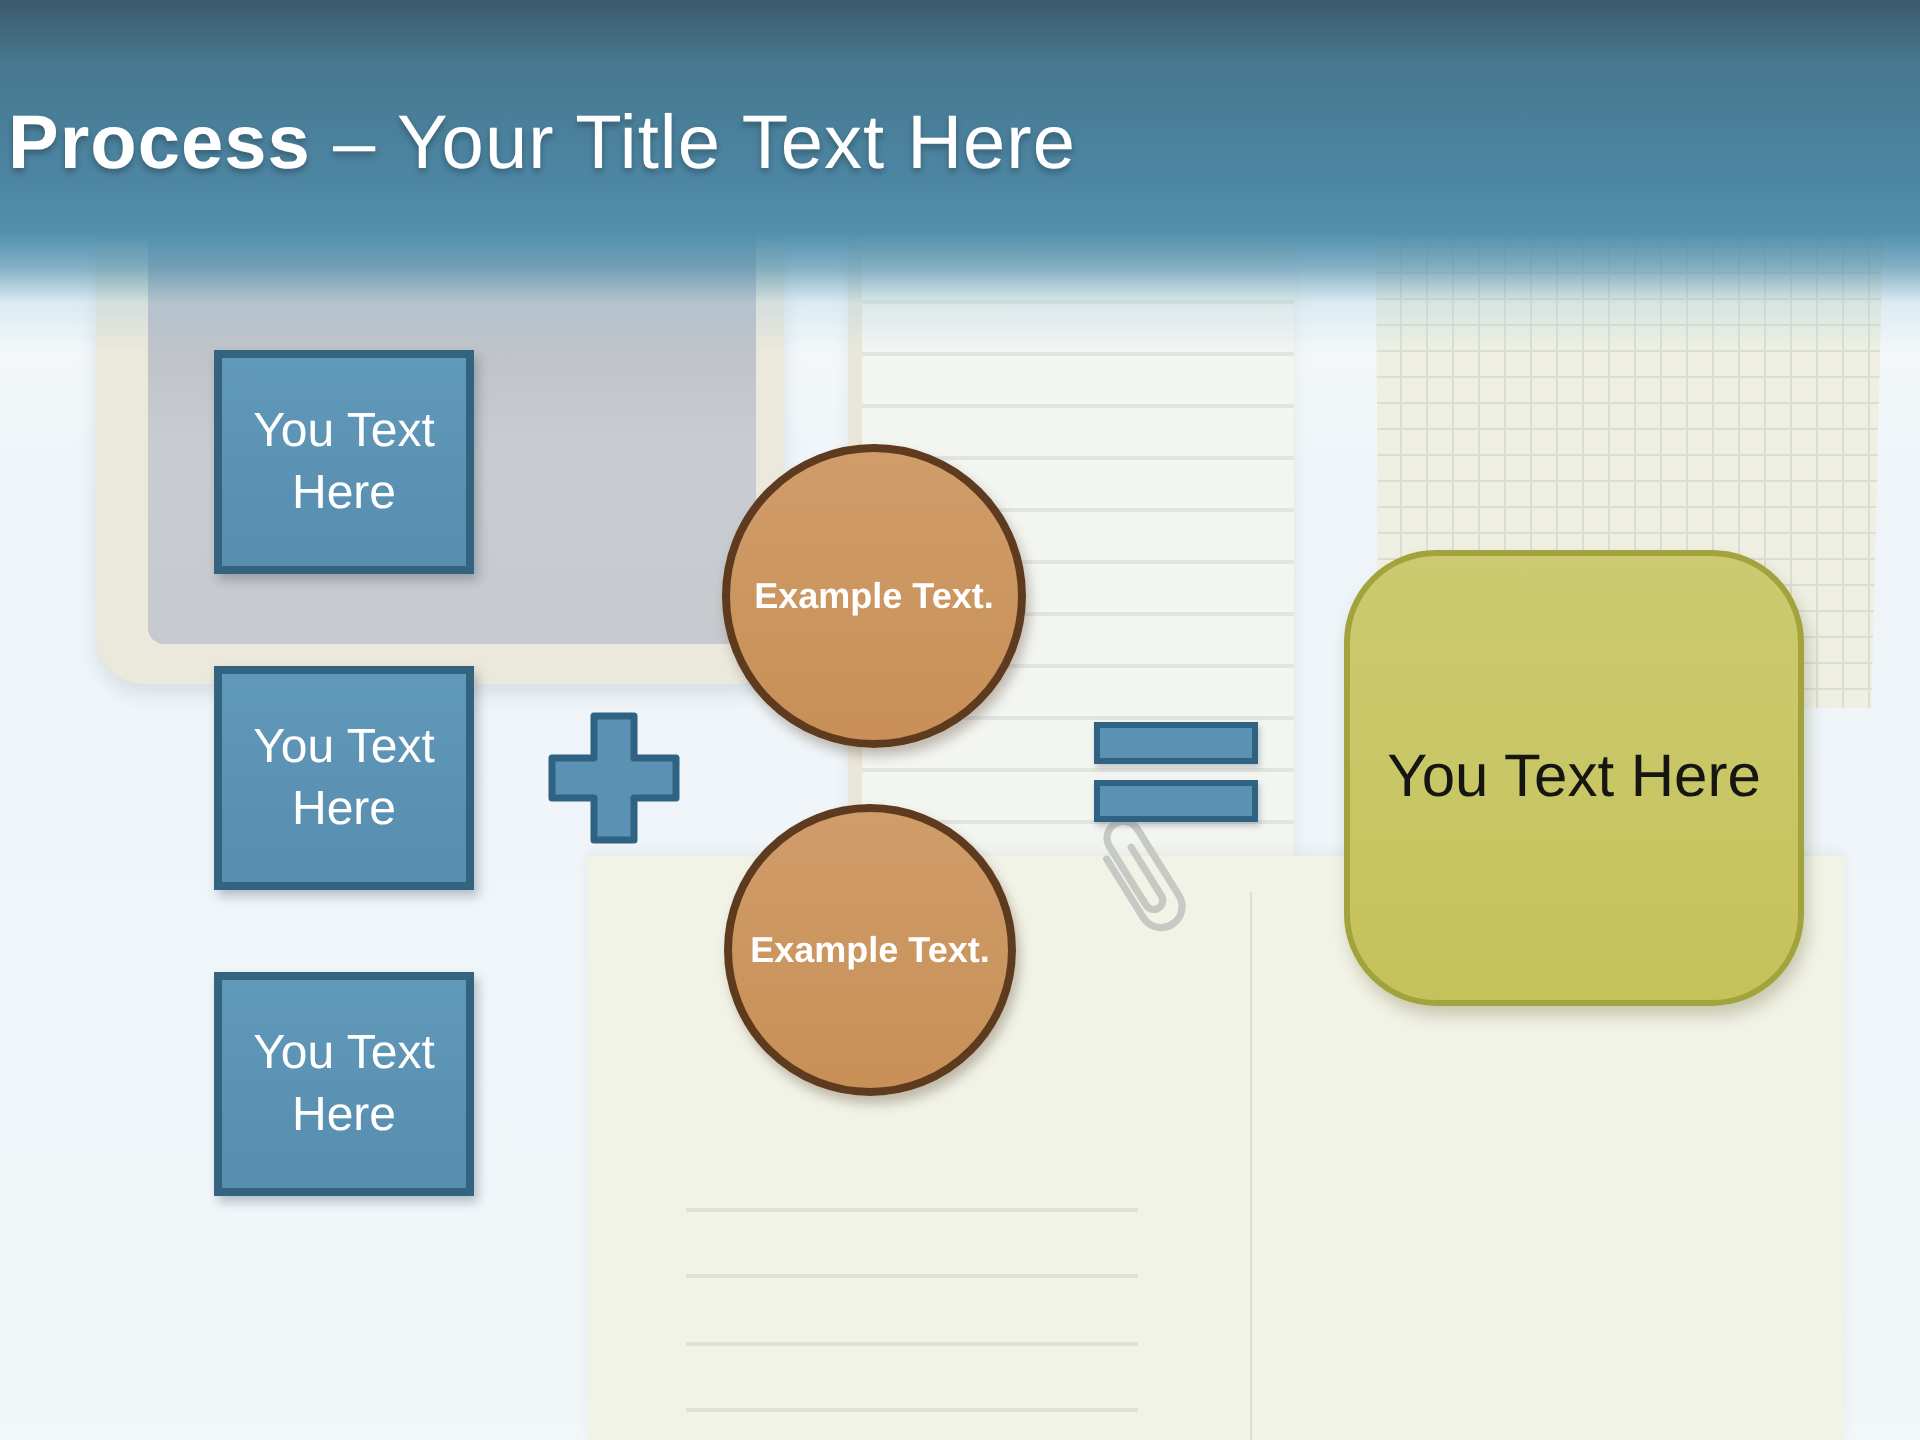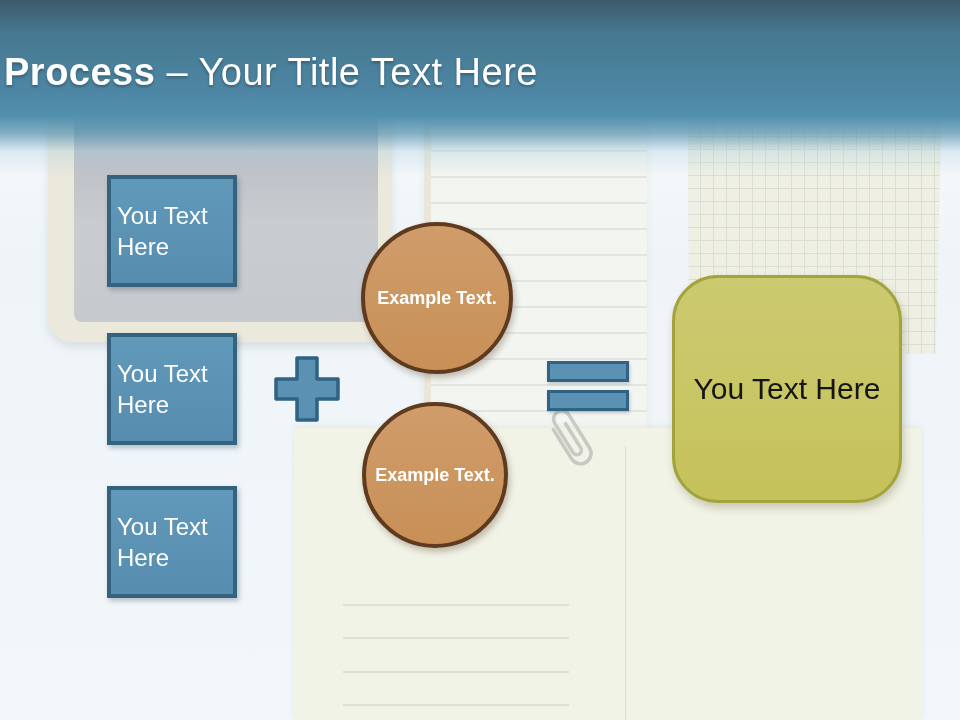--- a/index.html
+++ b/index.html
@@ -33,21 +33,21 @@
     background:linear-gradient(to bottom,
       #3c5a6b 0%, #46788f 18%, #4d86a4 52%, #5290ad 66%,
       rgba(88,148,176,0.72) 76%, rgba(165,203,221,0.32) 86%, rgba(244,249,251,0) 100%);}
   .title{position:absolute;z-index:3;left:4px;top:46px;width:100%;text-align:left;
     color:#ffffff;font-size:38px;line-height:52px;letter-spacing:0.5px;
     text-shadow:0 2px 3px rgba(0,0,0,0.28);}
   .title .t-bold{font-weight:700;}
 
   
   .shape{position:absolute;z-index:4;display:flex;align-items:center;justify-content:center;
-    box-sizing:border-box;}
+    text-align:center;box-sizing:border-box;}
   .step-box{left:107px;width:130px;height:112px;padding:0 6px;
     background:linear-gradient(to bottom,#6199ba,#578daf);
     border:4px solid #34637f;color:#ffffff;font-size:24px;line-height:31px;
     box-shadow:2px 3px 5px rgba(40,60,80,0.30);}
   .step-1{top:175px;} .step-2{top:333px;} .step-3{top:486px;}
   .circle{border-radius:50%;background:linear-gradient(to bottom,#d09c6a,#c89057);
     border:4px solid #5e3b1e;color:#ffffff;font-weight:700;
     font-size:18px;line-height:28px;box-shadow:2px 4px 6px rgba(70,50,30,0.30);}
   .circle-1{left:361px;top:222px;width:152px;height:152px;}
   .circle-2{left:362px;top:402px;width:146px;height:146px;}

